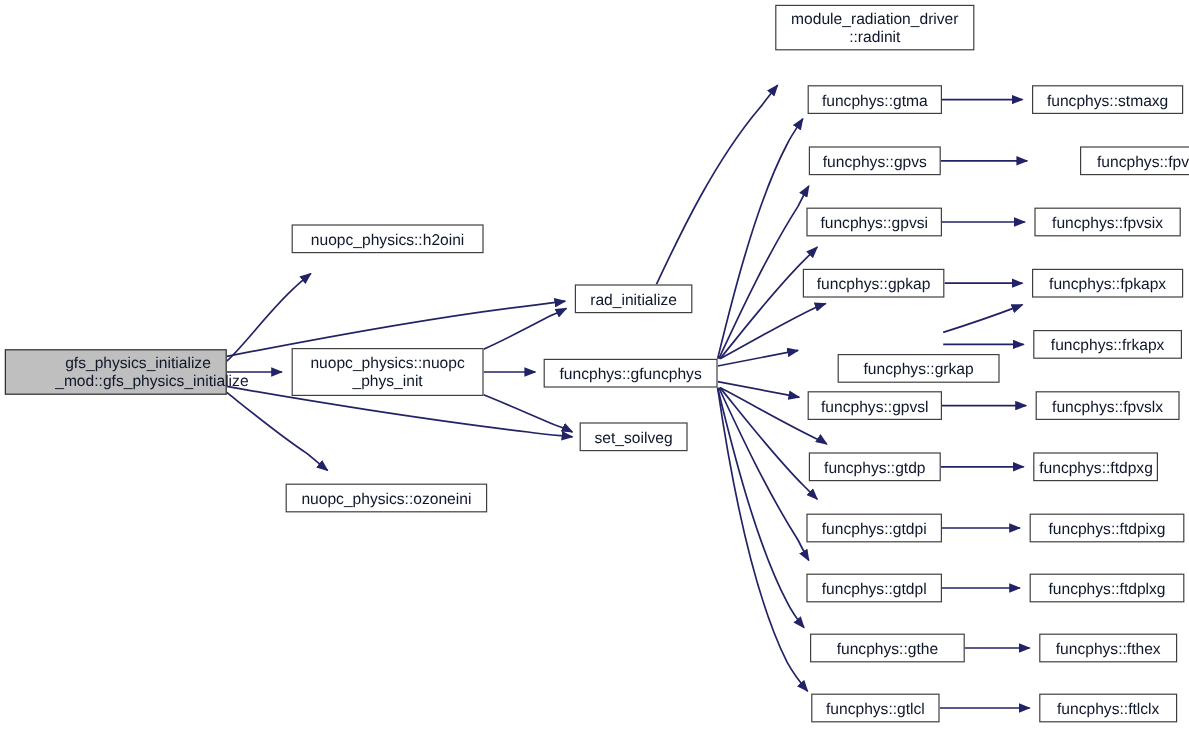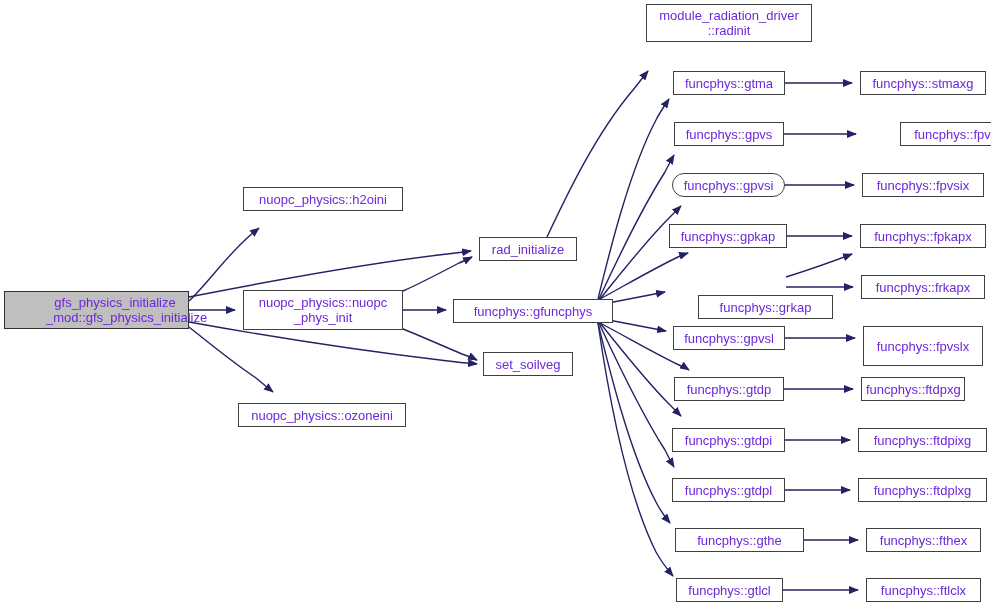--- a/index.html
+++ b/index.html
@@ -22,21 +22,21 @@
     top: 0;
     width: 991px;
     height: 610px;
     pointer-events: none;
   }
   .node {
     position: absolute;
     box-sizing: border-box;
     border: 1px solid #404040;
     background: #ffffff;
-    color: #6d28d9;
+    color: #0f172a;
     font-size: 13px;
     line-height: 15px;
     display: flex;
     align-items: center;
     justify-content: flex-start;
     text-align: center;
     white-space: pre-line;
     letter-spacing: 0px;
   }
   .node.root {
@@ -99,40 +99,40 @@
 
   <div id="nodes-group">
       <div class="node root" style="left: 4px; top: 291px; width: 185px; height: 38px; padding-left: 37px;"><span class="lbl">gfs_physics_initialize
 _mod::gfs_physics_initialize</span></div>
       <div class="node" style="left: 243px; top: 187px; width: 160px; height: 24px;"><span class="lbl">nuopc_physics::h2oini</span></div>
       <div class="node" style="left: 479px; top: 237px; width: 98px; height: 24px;"><span class="lbl">rad_initialize</span></div>
       <div class="node" style="left: 243px; top: 290px; width: 160px; height: 40px;"><span class="lbl">nuopc_physics::nuopc
 _phys_init</span></div>
       <div class="node" style="left: 483px; top: 352px; width: 90px; height: 24px;"><span class="lbl">set_soilveg</span></div>
       <div class="node" style="left: 238px; top: 403px; width: 168px; height: 24px;"><span class="lbl">nuopc_physics::ozoneini</span></div>
-      <div class="node" style="left: 453px; top: 299px; width: 160px; height: 24px;"><span class="lbl">funcphys::gfuncphys</span></div>
+      <div class="node" style="left: 453px; top: 299px; width: 145px; height: 24px;"><span class="lbl">funcphys::gfuncphys</span></div>
       <div class="node" style="left: 646px; top: 4px; width: 166px; height: 38px;"><span class="lbl">module_radiation_driver
 ::radinit</span></div>
       <div class="node" style="left: 673px; top: 71px; width: 112px; height: 24px;"><span class="lbl">funcphys::gtma</span></div>
       <div class="node" style="left: 674px; top: 122px; width: 110px; height: 24px;"><span class="lbl">funcphys::gpvs</span></div>
-      <div class="node" style="left: 672px; top: 173px; width: 113px; height: 24px; border-radius: 12px;"><span class="lbl">funcphys::gpvsi</span></div>
+      <div class="node" style="left: 672px; top: 173px; width: 113px; height: 24px;"><span class="lbl">funcphys::gpvsi</span></div>
       <div class="node" style="left: 669px; top: 224px; width: 118px; height: 24px;"><span class="lbl">funcphys::gpkap</span></div>
       <div class="node" style="left: 698px; top: 275px; width: 135px; height: 24px; margin-top: 20px;"><span class="lbl">funcphys::grkap</span></div>
       <div class="node" style="left: 673px; top: 326px; width: 112px; height: 24px;"><span class="lbl">funcphys::gpvsl</span></div>
       <div class="node" style="left: 674px; top: 377px; width: 110px; height: 24px;"><span class="lbl">funcphys::gtdp</span></div>
       <div class="node" style="left: 672px; top: 428px; width: 113px; height: 24px;"><span class="lbl">funcphys::gtdpi</span></div>
       <div class="node" style="left: 672px; top: 478px; width: 113px; height: 24px;"><span class="lbl">funcphys::gtdpl</span></div>
       <div class="node" style="left: 675px; top: 528px; width: 129px; height: 24px;"><span class="lbl">funcphys::gthe</span></div>
       <div class="node" style="left: 676px; top: 578px; width: 107px; height: 24px;"><span class="lbl">funcphys::gtlcl</span></div>
       <div class="node" style="left: 860px; top: 71px; width: 126px; height: 24px;"><span class="lbl">funcphys::stmaxg</span></div>
       <div class="node" style="left: 900px; top: 122px; width: 118px; height: 24px;"><span class="lbl">funcphys::fpvsx</span></div>
       <div class="node" style="left: 862px; top: 173px; width: 122px; height: 24px;"><span class="lbl">funcphys::fpvsix</span></div>
       <div class="node" style="left: 860px; top: 224px; width: 126px; height: 24px;"><span class="lbl">funcphys::fpkapx</span></div>
       <div class="node" style="left: 861px; top: 275px; width: 124px; height: 24px;"><span class="lbl">funcphys::frkapx</span></div>
-      <div class="node" style="left: 863px; top: 326px; width: 120px; height: 40px;"><span class="lbl">funcphys::fpvslx</span></div>
+      <div class="node" style="left: 863px; top: 326px; width: 120px; height: 24px;"><span class="lbl">funcphys::fpvslx</span></div>
       <div class="node" style="left: 861px; top: 377px; width: 104px; height: 24px;"><span class="lbl">funcphys::ftdpxg</span></div>
       <div class="node" style="left: 858px; top: 428px; width: 129px; height: 24px;"><span class="lbl">funcphys::ftdpixg</span></div>
       <div class="node" style="left: 858px; top: 478px; width: 129px; height: 24px;"><span class="lbl">funcphys::ftdplxg</span></div>
       <div class="node" style="left: 866px; top: 528px; width: 115px; height: 24px;"><span class="lbl">funcphys::fthex</span></div>
       <div class="node" style="left: 866px; top: 578px; width: 115px; height: 24px;"><span class="lbl">funcphys::ftlclx</span></div>
     </div>
 
 </div>
 
 </body></html>

